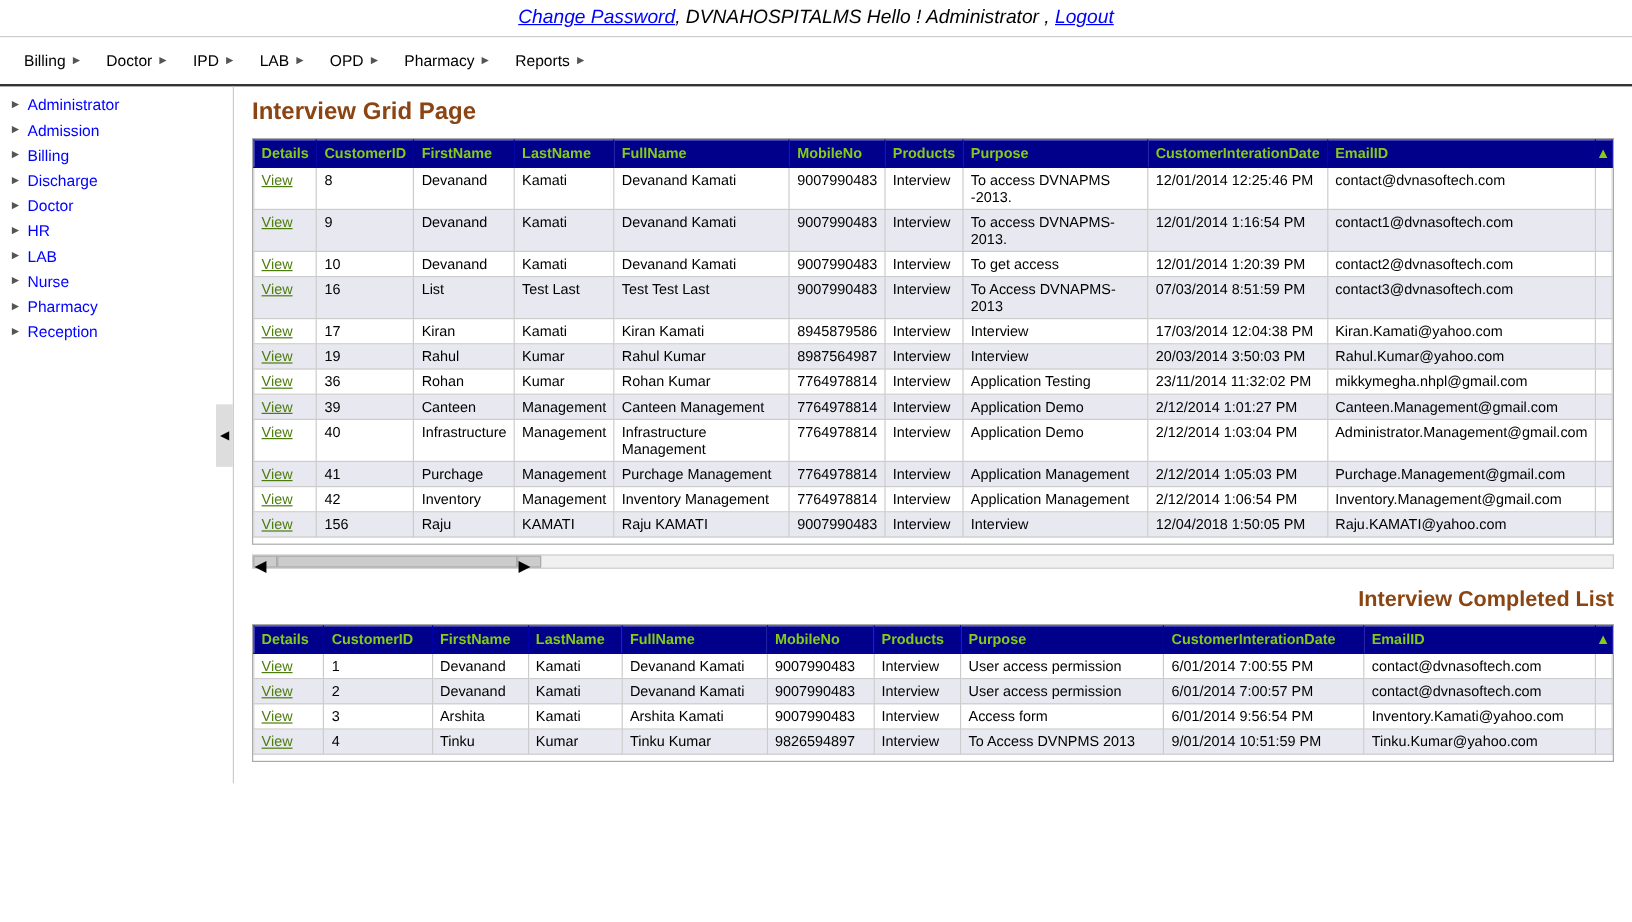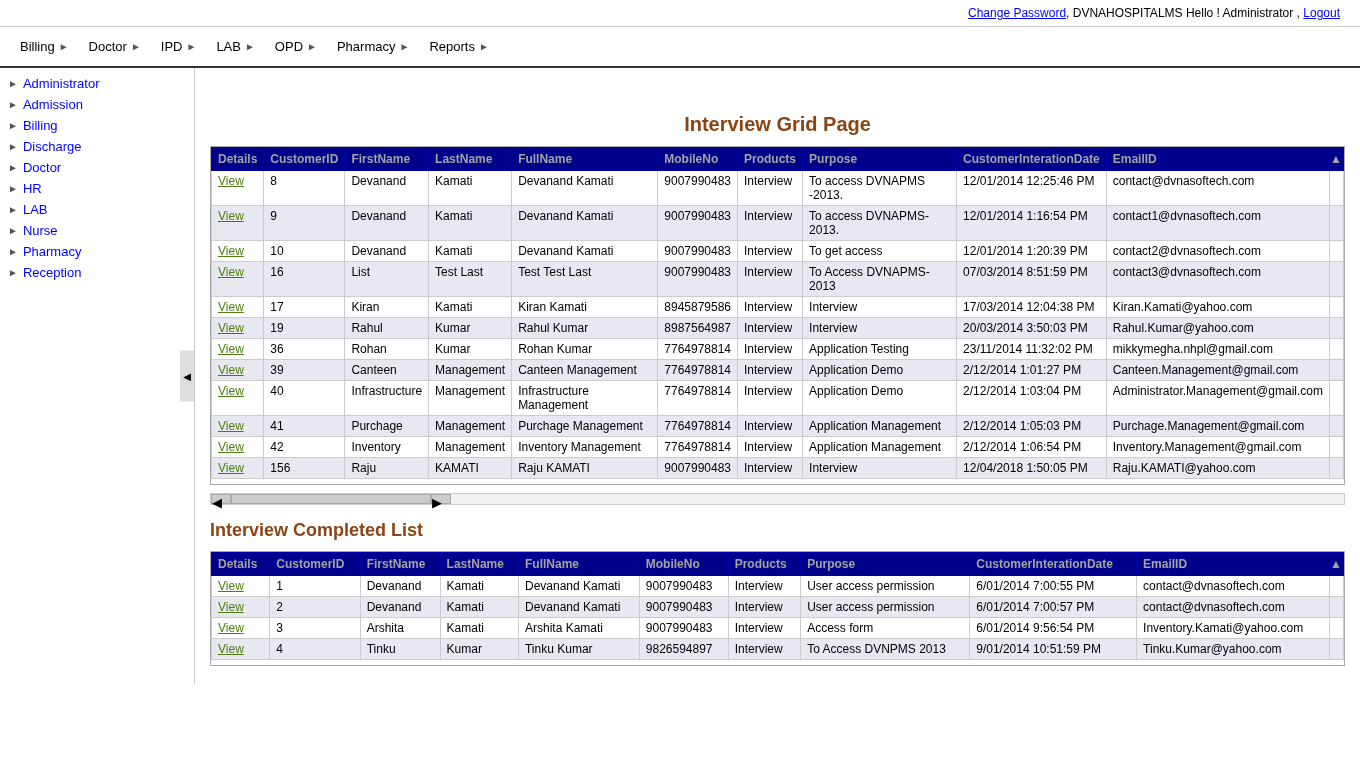--- a/index.html
+++ b/index.html
@@ -1,23 +1,24 @@
 <!DOCTYPE html>
 <html><head>
   <meta charset="utf-8">
   <style>
     * { margin: 0; padding: 0; box-sizing: border-box; }
     body { font-family: Arial, sans-serif; font-size: 13px; background: #fff; color: #000; width: 1360px; }
 
     
     .top-bar {
-      text-align: right;
+      text-align: center;
       padding: 6px 20px;
       border-bottom: 1px solid #ccc;
-      font-size: 12px;
+      font-size: 16px;
+      font-style: italic;
     }
     .top-bar a { color: #00f; text-decoration: underline; cursor: pointer; }
 
     
     .nav-bar {
       display: flex;
       align-items: center;
       padding: 8px 10px;
       border-bottom: 2px solid #333;
       gap: 0;
@@ -72,38 +73,37 @@
     }
 
     
     .main-content {
       flex: 1;
       padding: 10px 15px;
       overflow-x: hidden;
     }
 
     .page-title {
-      text-align: center;
+      text-align: left;
       font-size: 20px;
       font-weight: bold;
       color: #8B4513;
       margin-bottom: 10px;
-      margin-top: 35px;
     }
 
     
     .grid-table {
       width: 100%;
       border-collapse: collapse;
       font-size: 12px;
       margin-bottom: 5px;
     }
     .grid-table th {
       background: #00008B;
-      color: #a3a3a3;
+      color: #84cc16;
       padding: 4px 6px;
       border: 1px solid #0000aa;
       text-align: left;
       font-weight: bold;
     }
     .grid-table td {
       padding: 3px 6px;
       border: 1px solid #ccc;
       vertical-align: top;
     }
@@ -125,21 +125,21 @@
       align-items: center;
     }
     .scrollbar-thumb {
       height: 10px;
       background: #ccc;
       width: 200px;
       border: 1px solid #aaa;
     }
 
     .section-title {
-      text-align: left;
+      text-align: right;
       font-size: 18px;
       font-weight: bold;
       color: #8B4513;
       margin-bottom: 10px;
     }
   </style>
 </head>
 <body>
 
 <div class="top-bar">

